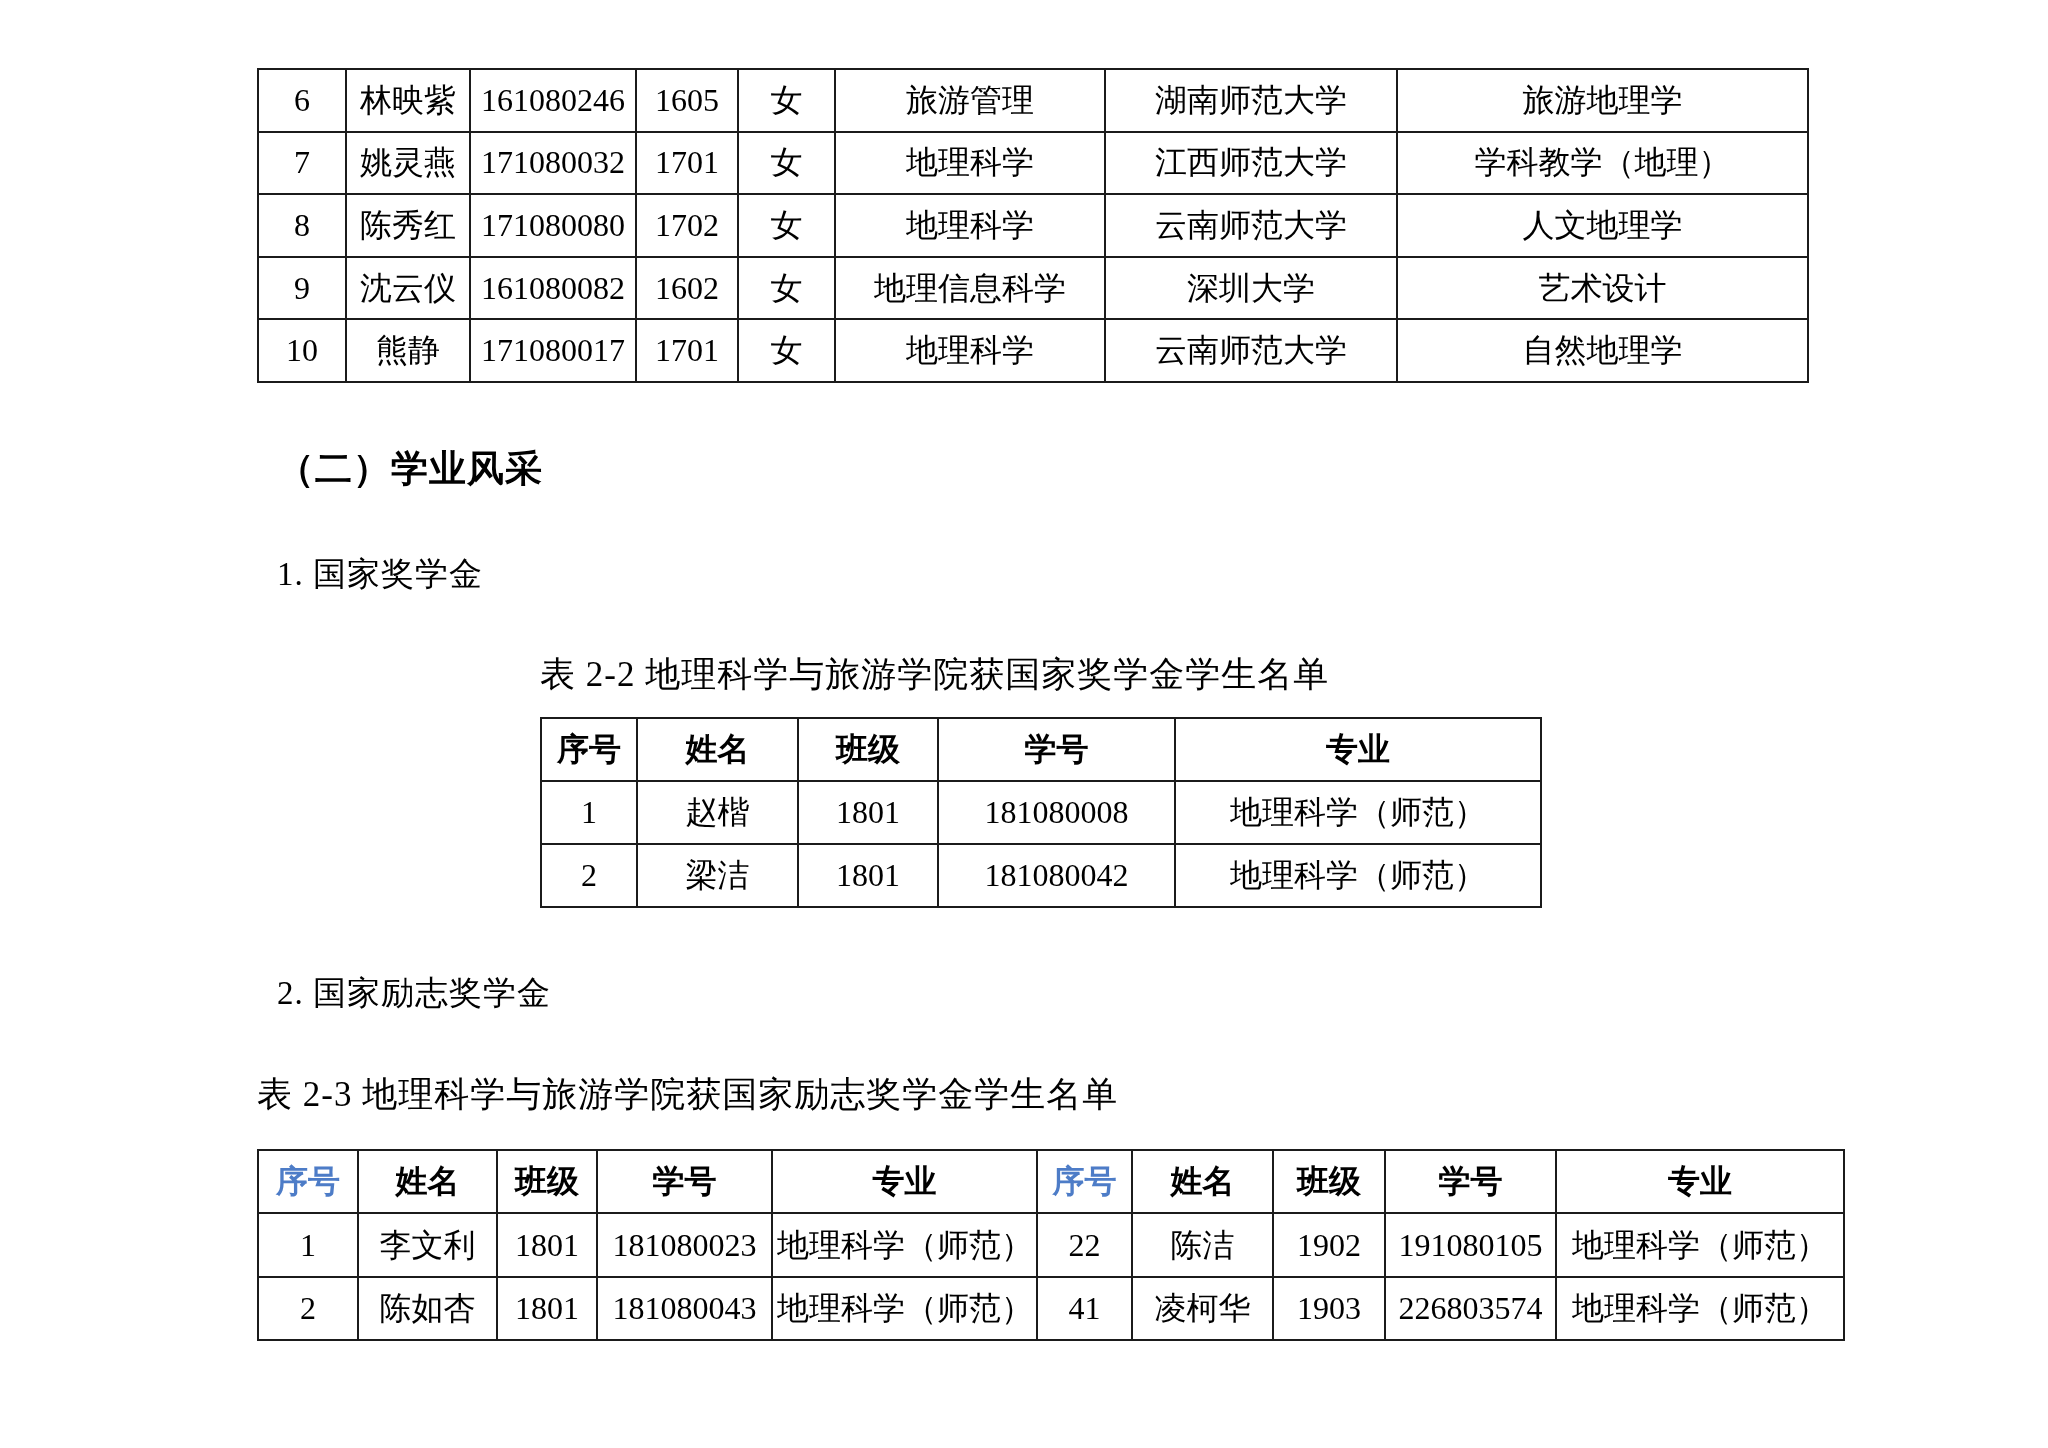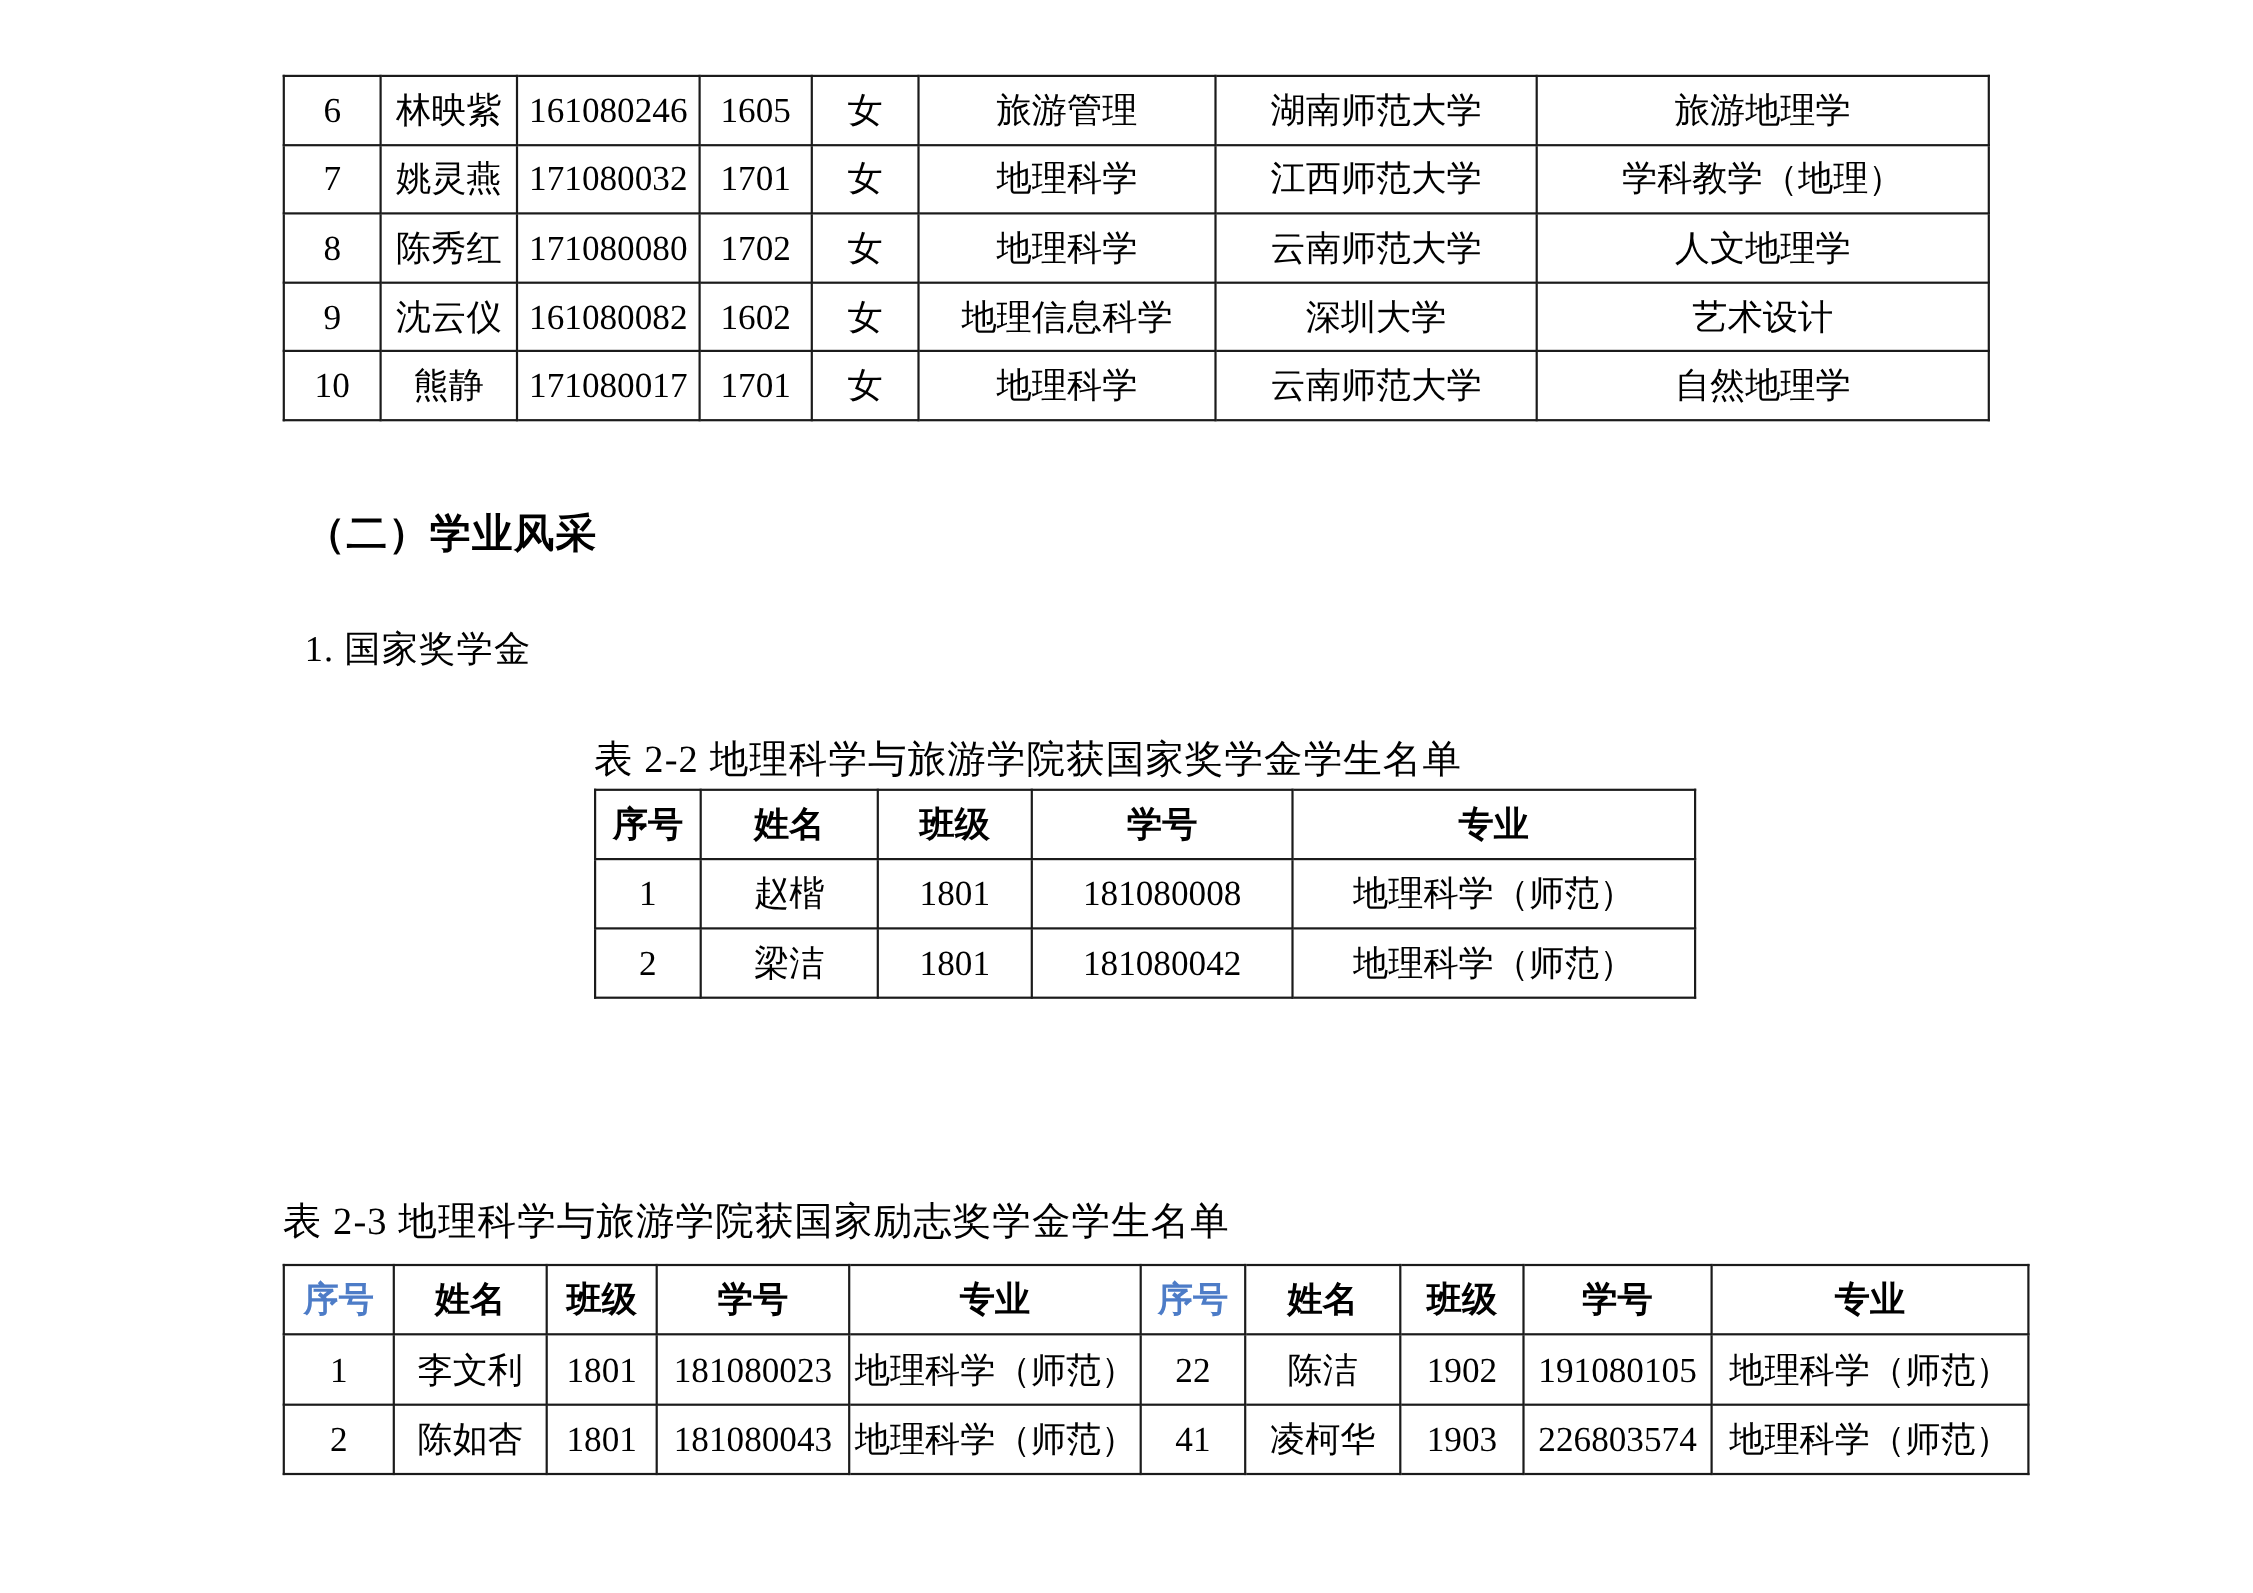--- a/index.html
+++ b/index.html
@@ -31,21 +31,21 @@
   th.accent{color:var(--accent,#4d7cc7);}
   
   #continued-table{left:257px;top:68px;width:1550px;}
   #continued-table tr{height:62.6px;}
   
   #table22{left:540px;top:717px;width:1000px;}
   #table22 tr{height:63px;}
   
   #table23{left:257px;top:1149px;width:1586px;}
   #table23 tr{height:63.3px;}
-  .abs{position:absolute;white-space:nowrap;margin-top:16px;}
+  .abs{position:absolute;white-space:nowrap;}
   .section-heading{
     left:277px;top:444px;
     font-size:37px;font-weight:bold;
     letter-spacing:1px;
   }
   .numbered-item{font-size:33px;letter-spacing:1px;}
   #item1{left:277px;top:552px;}
   #item2{left:277px;top:971px;}
   .table-caption{
     font-size:35px;
@@ -158,20 +158,21 @@
         <tr>
           <td>2</td>
           <td>梁洁</td>
           <td>1801</td>
           <td>181080042</td>
           <td>地理科学（师范）</td>
         </tr>
       </tbody>
   </table>
 
+  <div class="abs numbered-item" id="item2">2. 国家励志奖学金</div>
 
   <div class="abs table-caption" id="caption23">表 2-3  地理科学与旅游学院获国家励志奖学金学生名单</div>
 
   <table id="table23">
     <colgroup>
       <col style="width:100px">
         <col style="width:139px">
         <col style="width:100px">
       <col style="width:175px">
         <col style="width:265px">

